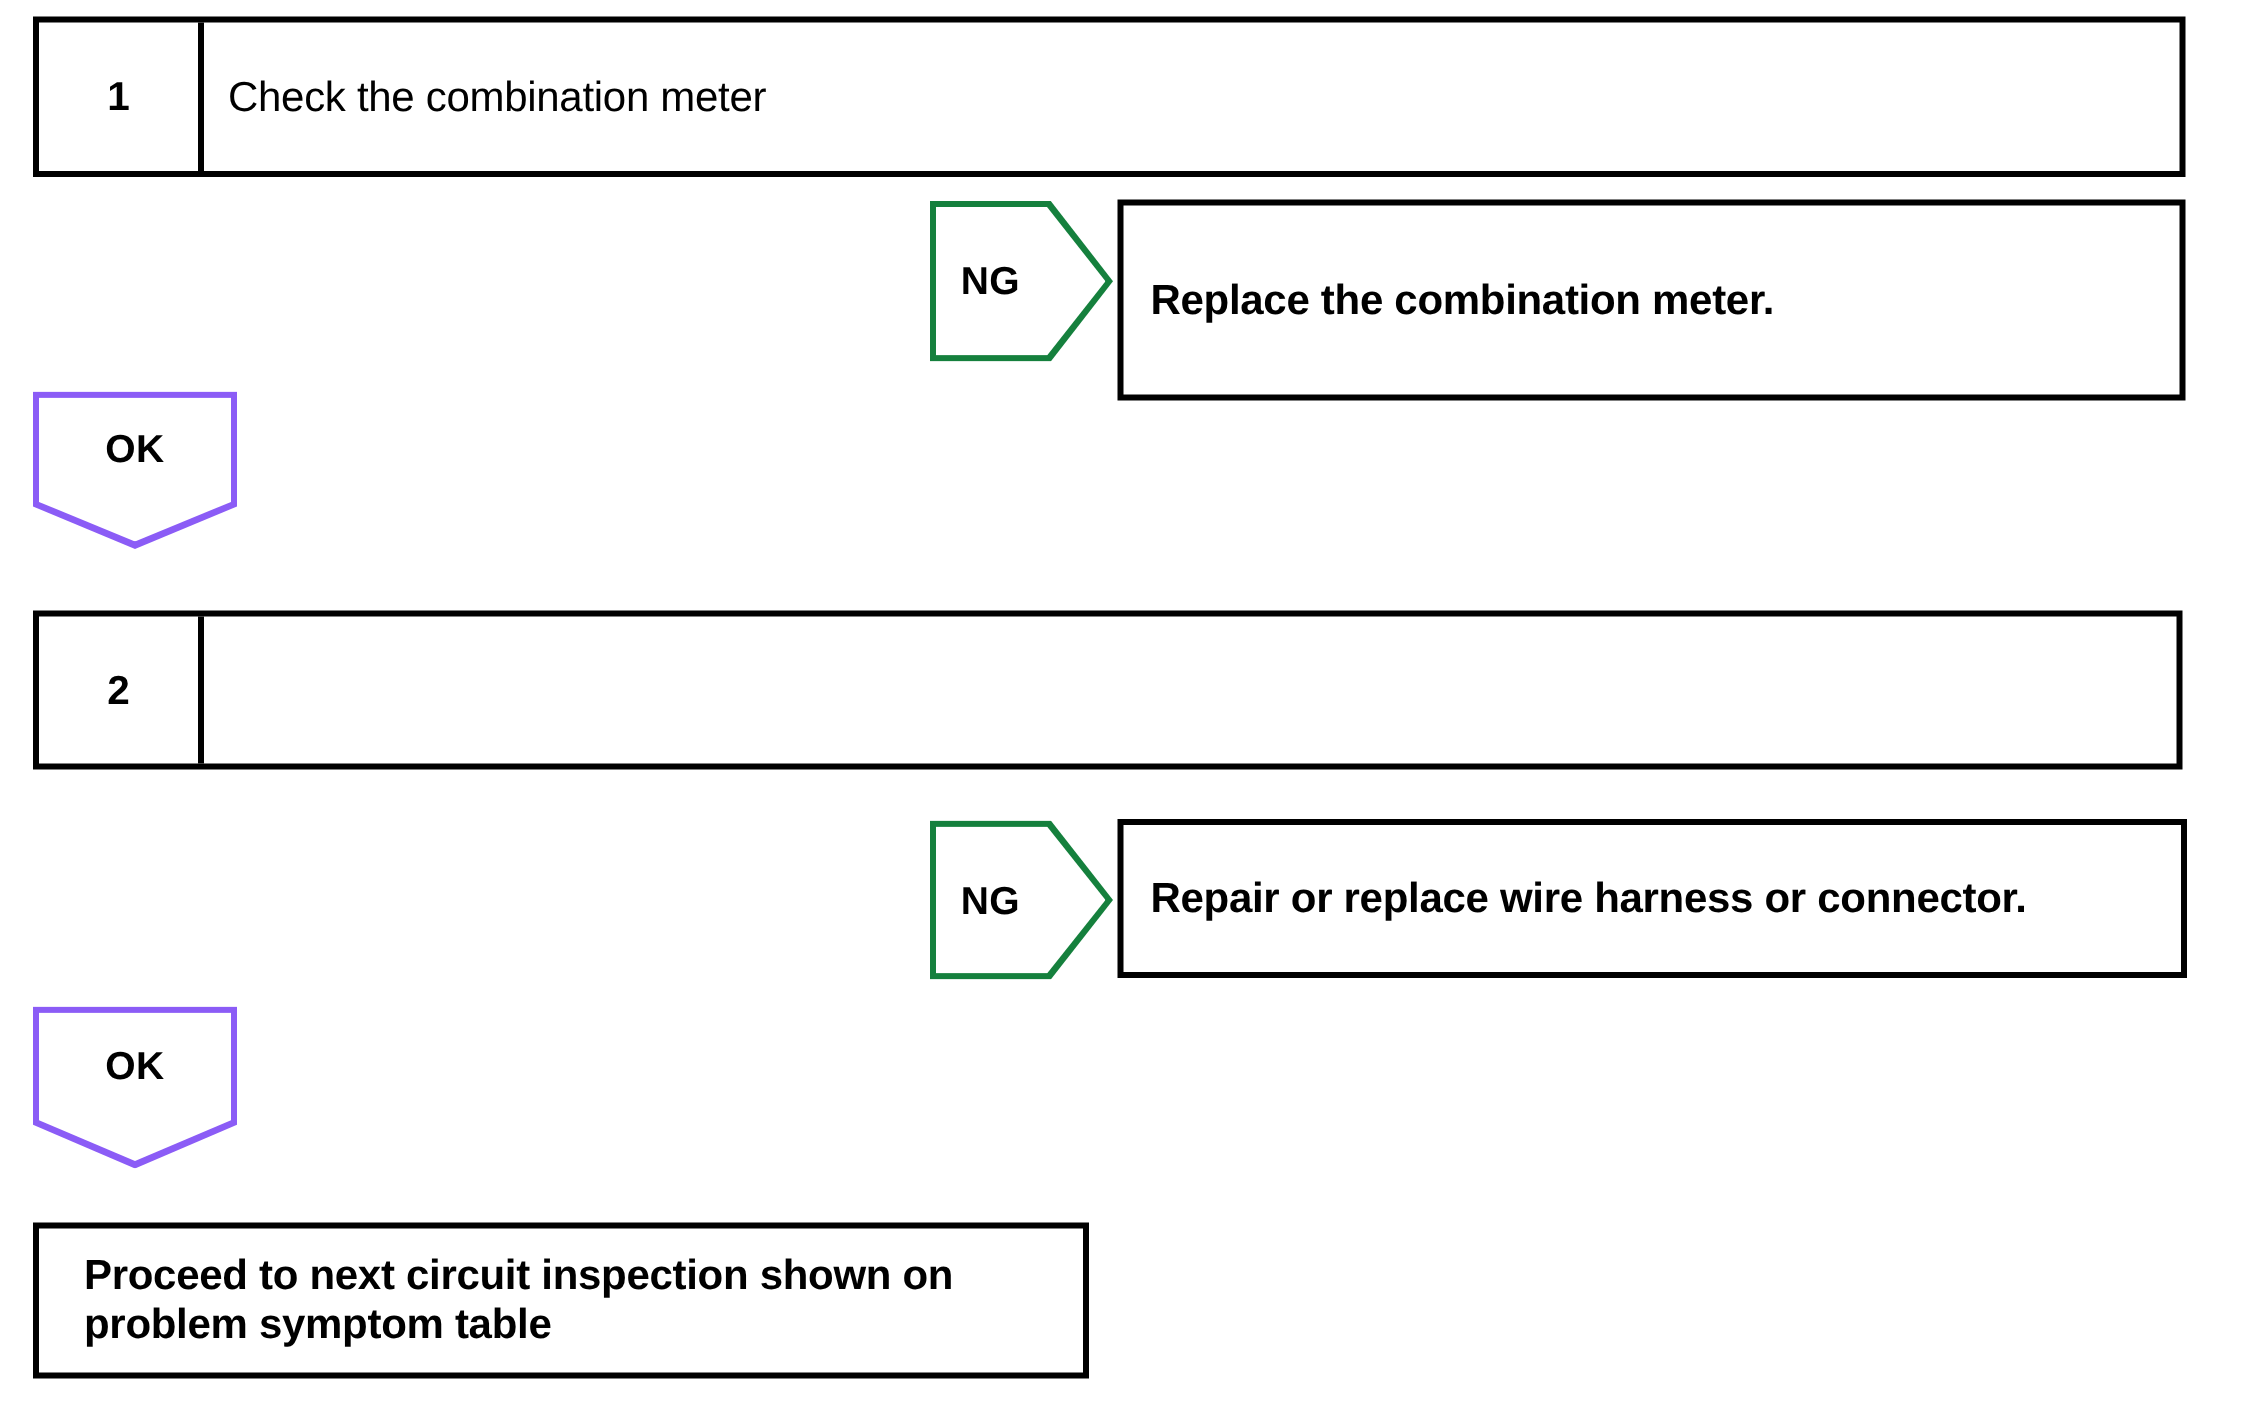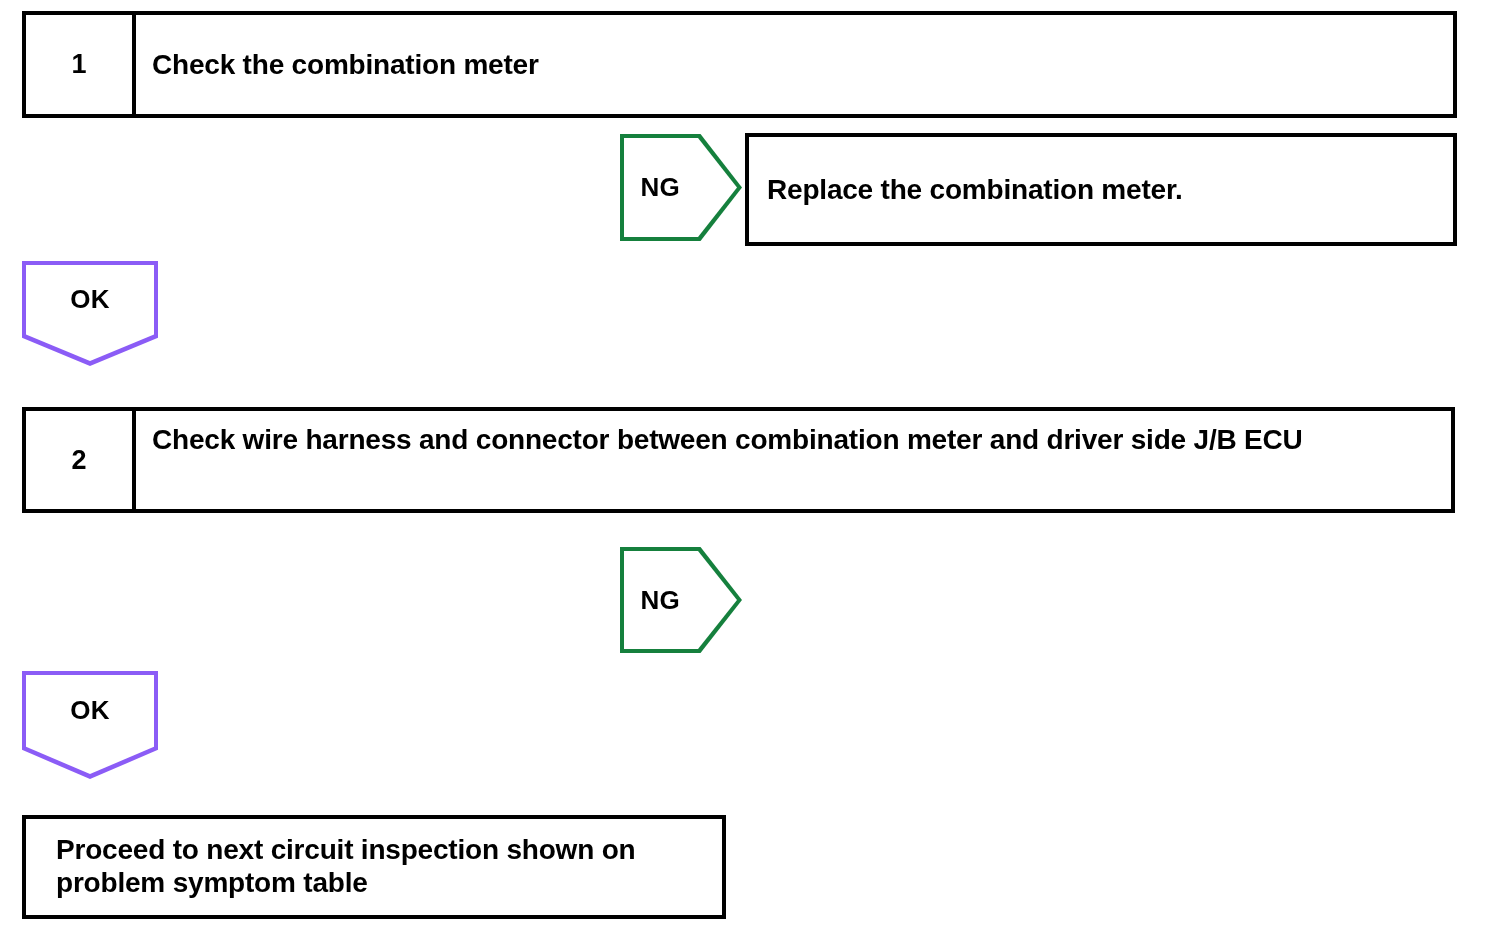--- a/index.html
+++ b/index.html
@@ -48,21 +48,21 @@
     position: absolute;
     left: 110px;
     right: 0;
     top: 0;
     bottom: 0;
     display: flex;
     align-items: center;
   }
   .step-text {
     font-size: 28px;
-    font-weight: bold;
+    font-weight: normal;
     color: #000000;
     line-height: 1.18;
     padding-left: 16px;
     padding-right: 10px;
     letter-spacing: -0.2px;
   }
 
   
   .result-box {
     position: absolute;
@@ -158,43 +158,43 @@
     <div class="step-body">
       <span class="step-text">Check the combination meter</span>
     </div>
   </div>
 
   <div class="ng-arrow" style="left:620px; top:134px; width:122px; height:107px;">
     <div class="ng-arrow-inner"></div>
     <div class="ng-label">NG</div>
   </div>
 
-  <div class="result-box" style="left:745px; top:133px; width:712px; height:113px;">
+  <div class="result-box" style="left:745px; top:133px; width:712px; height:134px;">
     <span class="result-text">Replace the combination meter.</span>
   </div>
 
   <div class="ok-arrow" style="left:22px; top:261px; width:136px; height:105px;">
     <div class="ok-arrow-inner"></div>
     <div class="ok-label">OK</div>
   </div>
 
   <div class="step-box" style="left:22px; top:407px; width:1433px; height:106px;">
     <div class="step-num-cell">
       <span class="step-num">2</span>
     </div>
-    <div class="step-body" style="align-items:flex-start; padding-top:12px;">
-      <span class="step-text">Check wire harness and connector between combination meter and driver side J/B ECU</span>
-    </div>
   </div>
 
   <div class="ng-arrow" style="left:620px; top:547px; width:122px; height:106px;">
     <div class="ng-arrow-inner"></div>
     <div class="ng-label">NG</div>
   </div>
 
+  <div class="result-box" style="left:745px; top:546px; width:713px; height:106px;">
+    <span class="result-text">Repair or replace wire harness or connector.</span>
+  </div>
 
   <div class="ok-arrow" style="left:22px; top:671px; width:136px; height:108px;">
     <div class="ok-arrow-inner"></div>
     <div class="ok-label">OK</div>
   </div>
 
   <div class="result-box" style="left:22px; top:815px; width:704px; height:104px; align-items:flex-start; padding-top:14px;">
     <span class="result-text" style="padding-left:30px; padding-right:48px;">Proceed to next circuit inspection shown on problem symptom table</span>
   </div>
 

